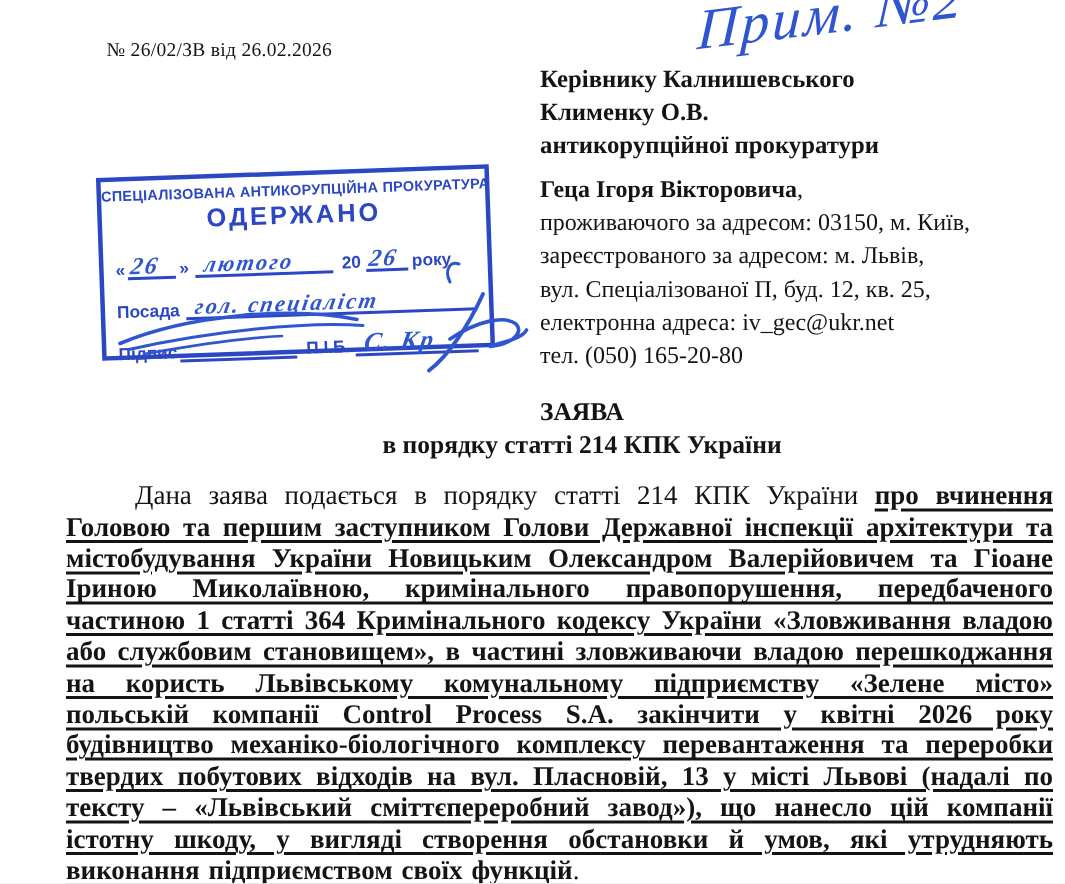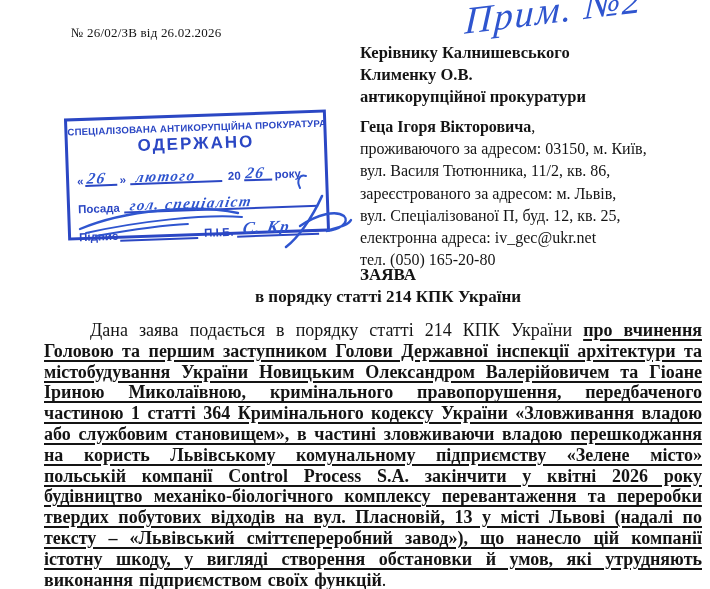--- a/index.html
+++ b/index.html
@@ -113,21 +113,20 @@
 
   <div class="recipient">
     <div>Керівнику Калнишевського</div>
     <div>Клименку О.В.</div>
     <div>антикорупційної прокуратури</div>
   </div>
 
   <div class="applicant">
     <div><span class="b">Геца Ігоря Вікторовича</span><span>,</span></div>
     <div>проживаючого за адресом: 03150, м. Київ,</div>
-    <div>вул. Василя Тютюнника, 11/2, кв. 86,</div>
     <div>зареєстрованого за адресом: м. Львів,</div>
     <div>вул. Спеціалізованої П, буд. 12, кв. 25,</div>
     <div>електронна адреса: iv_gec@ukr.net</div>
     <div>тел. (050) 165-20-80</div>
   </div>
 
   <div class="stamp">
     <div class="s-org">СПЕЦІАЛІЗОВАНА АНТИКОРУПЦІЙНА ПРОКУРАТУРА</div>
     <div class="s-rec">ОДЕРЖАНО</div>
     <div class="s-date">

